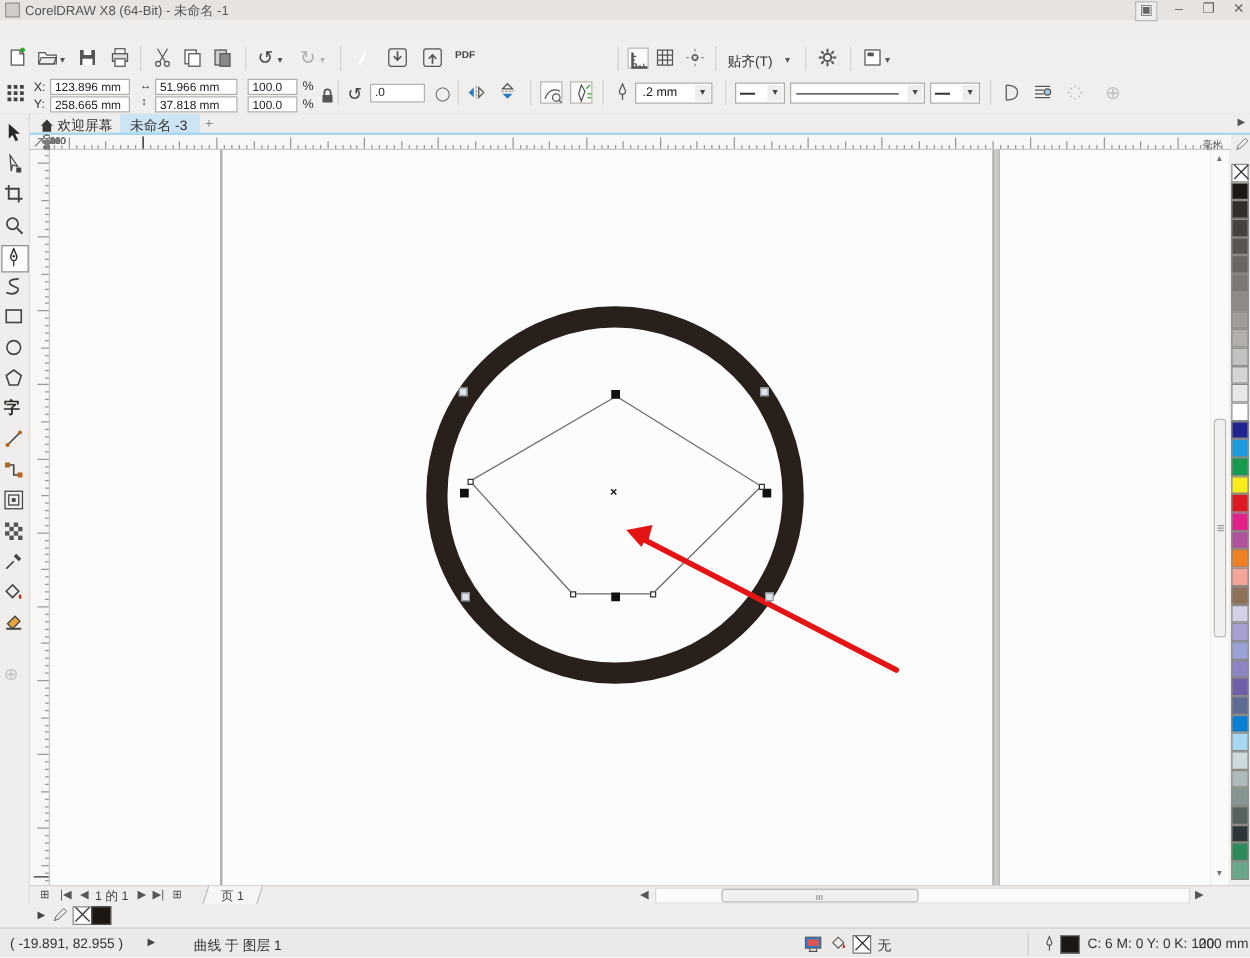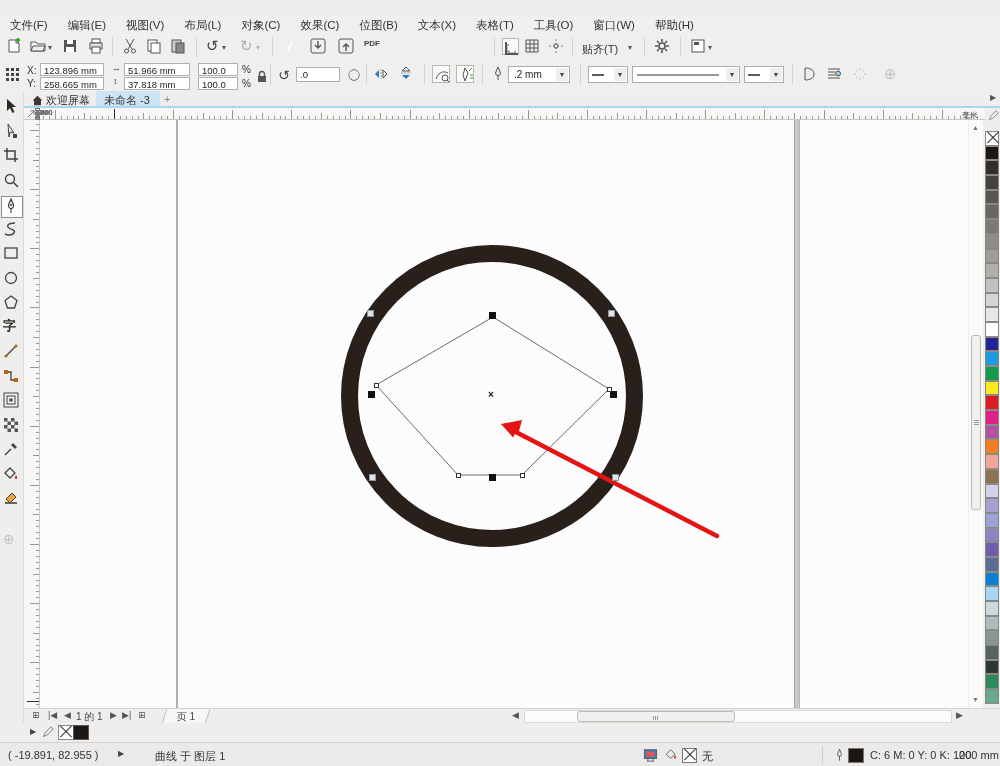--- a/index.html
+++ b/index.html
@@ -74,24 +74,29 @@
   .purplebox{width:15px;height:15px;background:#5c2e8e;border-radius:2px;position:relative;}
   .purplebox:before{content:"";position:absolute;left:7px;top:2px;width:2px;height:11px;background:#fff;transform:rotate(25deg);}
   .fsbox{width:15px;height:15px;background:#3a3733;border-radius:3px;position:relative;}
   .fsbox:before{content:"";position:absolute;left:3px;top:3px;width:9px;height:9px;background:#f1efed;}
   .dis{opacity:.38;}
 </style>
 </head>
 <body>
 <div id="app">
 
-
-<div class="abs" id="menubar">
-  
-<span class="mi">文件(F)</span><span class="mi">编辑(E)</span><span class="mi">视图(V)</span><span class="mi">布局(L)</span><span class="mi">对象(C)</span><span class="mi">效果(C)</span><span class="mi">位图(B)</span><span class="mi">文本(X)</span><span class="mi">表格(T)</span><span class="mi">工具(O)</span><span class="mi">窗口(W)</span><span class="mi">帮助(H)</span></div>
+<div class="abs" id="titlebar">
+  <span class="appico"></span>
+  <span class="t">CorelDRAW X8 (64-Bit) - 未命名 -1</span>
+  <span class="wbtn" style="left:908px;width:16px;border:1px solid #bbb;background:#eee;">▣</span>
+  <span class="wbtn" style="left:932px;">–</span>
+  <span class="wbtn" style="left:956px;">❐</span>
+  <span class="wbtn" style="left:980px;">✕</span>
+</div>
+
 
 <div class="abs" id="toolbar">
   <span class="tb" style="left:6px;">
     <svg class="ic" viewBox="0 0 16 16">
           <path d="M3 2h7l3 3v9H3z" fill="#fff" stroke="#555"></path>
           <path d="M10 2v3h3" fill="none" stroke="#555"></path>
           <path d="M10 1h4M12 -1v4" transform="translate(0,1)" stroke="#2ea32e" stroke-width="2"></path>
         </svg>
       </span>
   <span class="tb" style="left:30px;">

